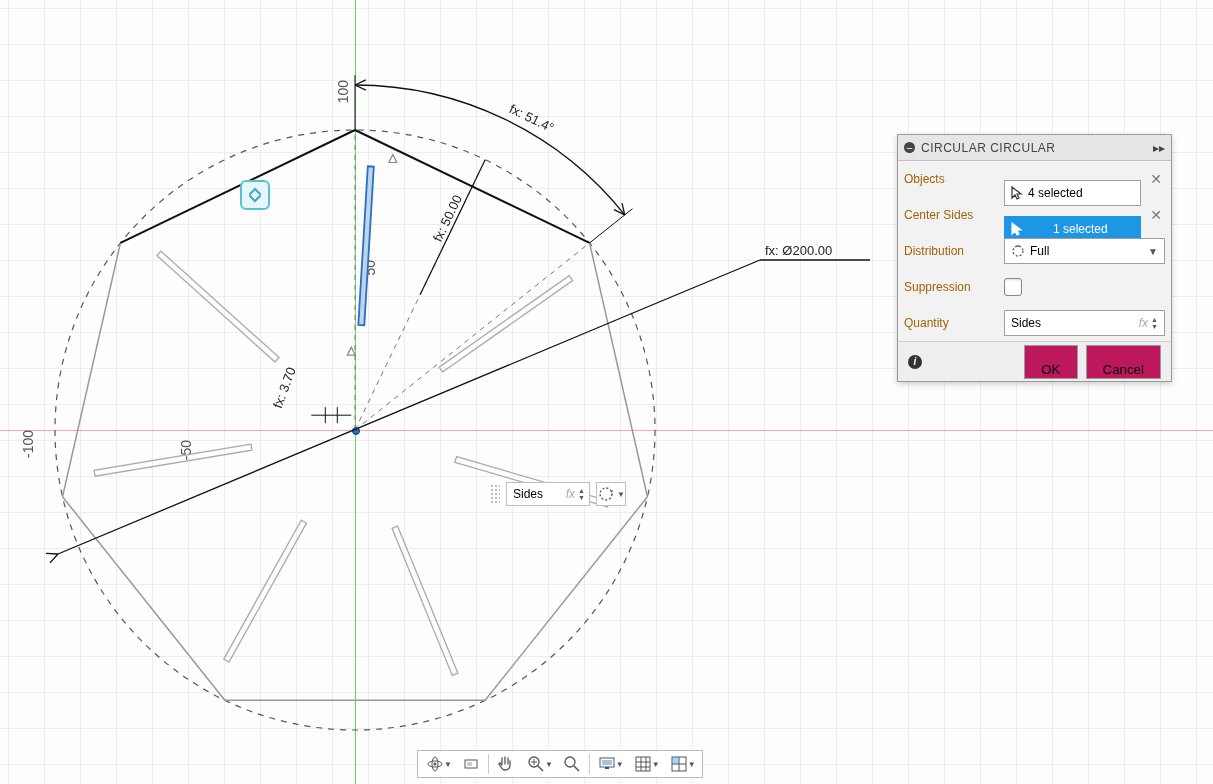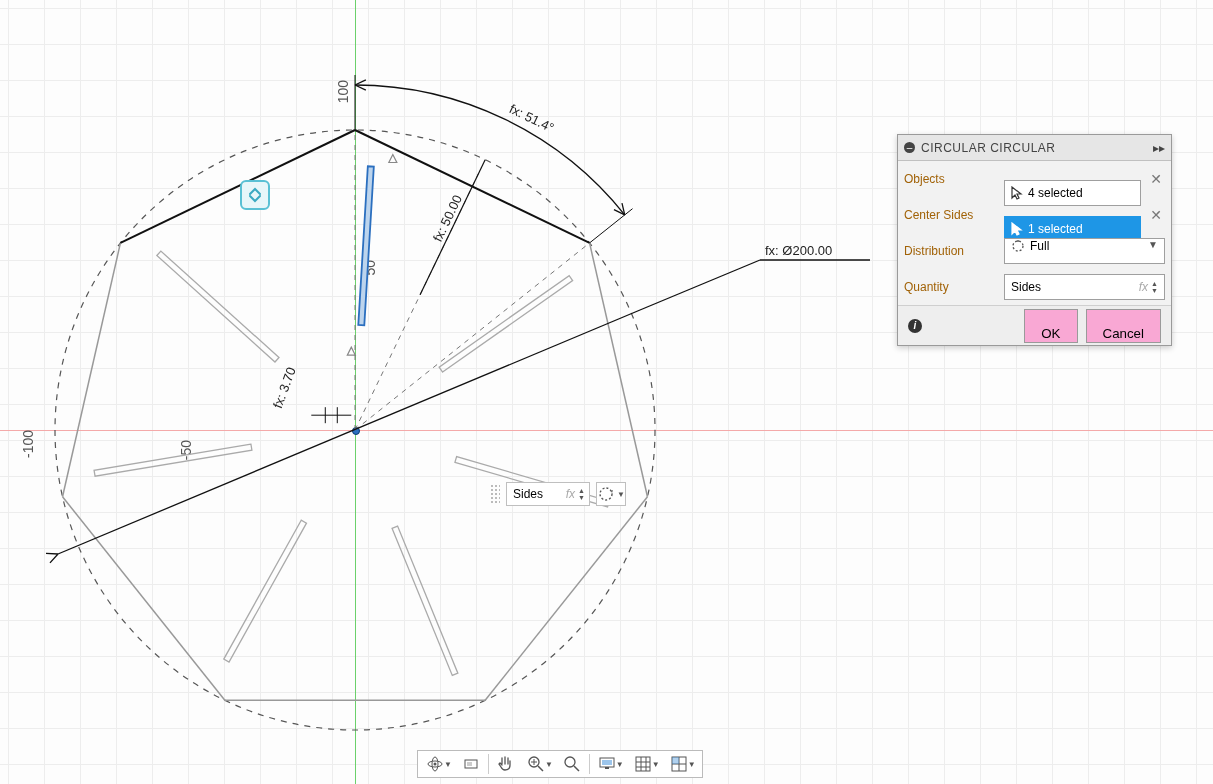--- a/index.html
+++ b/index.html
@@ -96,46 +96,46 @@
   .panel-header .title { letter-spacing:.5px; color:#444; }
   .panel-header .snap { margin-left:auto; cursor:pointer; color:#444; }
   .panel-row { display:flex; align-items:center; height:36px; padding:0 6px; }
   .panel-row .label { width:100px; color:#a16207; }
   .sel-btn {
     flex:1; height:26px; border:1px solid #9f9f9f; background:#fff;
     display:flex; align-items:center; padding:0 6px;
     cursor:pointer;
     margin-top:28px;
   }
-  .sel-btn.active { background:#1e96e6; color:#fff; border-color:#1e96e6; }
+  .sel-btn.active { background:#1e96e6; color:#fff; border-color:#1e96e6;gap:25px; }
   .sel-btn svg { margin-right:5px; }
   .clear-x { width:18px; text-align:center; color:#777; cursor:pointer; font-size:14px; margin-left:6px; }
   .dropdown {
-    flex:1; height:26px; border:1px solid #9f9f9f; background:#fff; display:flex; align-items:flex-start; padding:0 6px; cursor:pointer;
+    flex:1; height:26px; border:1px solid #9f9f9f; background:#fff; display:flex; align-items:center; padding:0 6px; cursor:pointer;
   }
   .dropdown .caret { margin-left:auto; font-size:10px; color:#555; }
   .suppress-box {
     width:18px; height:18px; border:1px solid #888; border-radius:3px; background:#fff;
     box-shadow:inset 0 1px 2px rgba(0,0,0,.15);
   }
   .qty-input {
     flex:1; height:26px; border:1px solid #9f9f9f; background:#fff; display:flex; align-items:center; padding:0 6px;
   }
   .qty-input .fx { margin-left:auto; color:#aaa; font-style:italic; }
   .qty-input .spinner span{font-size:7px;line-height:7px;color:#555;}
   .panel-footer {
     display:flex; align-items:center;
     height:40px; padding:0 10px;
     border-top:1px solid #cfcfcf;
     background:#eee;
   }
   .info-dot { width:14px;height:14px;border-radius:50%;background:#333;color:#fff;display:flex;align-items:center;justify-content:center;font-size:10px;font-weight:bold;font-style:italic;}
   .btn {
     height:24px; padding:16px 16px;
-    border:1px solid #9a9a9a; background:#f9a8d4;
+    border:1px solid #9a9a9a; background:#be185d;
     cursor:pointer; margin-left:8px;
   }
   .panel-footer .btn:first-of-type { margin-left:auto; }
 
   
   .bottom-bar {
     position:absolute;
     left:417px; bottom:6px;
     height:28px;
     display:flex; align-items:center;
@@ -266,20 +266,24 @@
     <div class="dropdown">
       <svg width="14" height="14" viewBox="0 0 14 14" style="margin-right:5px">
           <circle cx="7" cy="7" r="5" fill="none" stroke="#555" stroke-width="1.3" stroke-dasharray="2 2"></circle>
           <circle cx="7" cy="2" r="1" fill="#555"></circle>
         </svg>
       <span>Full</span>
       <span class="caret">▼</span>
     </div>
   </div>
 
+  <div class="panel-row">
+    <span class="label">Suppression</span>
+    <div class="suppress-box"></div>
+  </div>
 
   <div class="panel-row">
     <span class="label">Quantity</span>
     <div class="qty-input">
       <span>Sides</span>
       <span class="fx">fx</span>
       <div class="spinner">
           <span>▲</span>
           <span>▼</span>
         </div>

